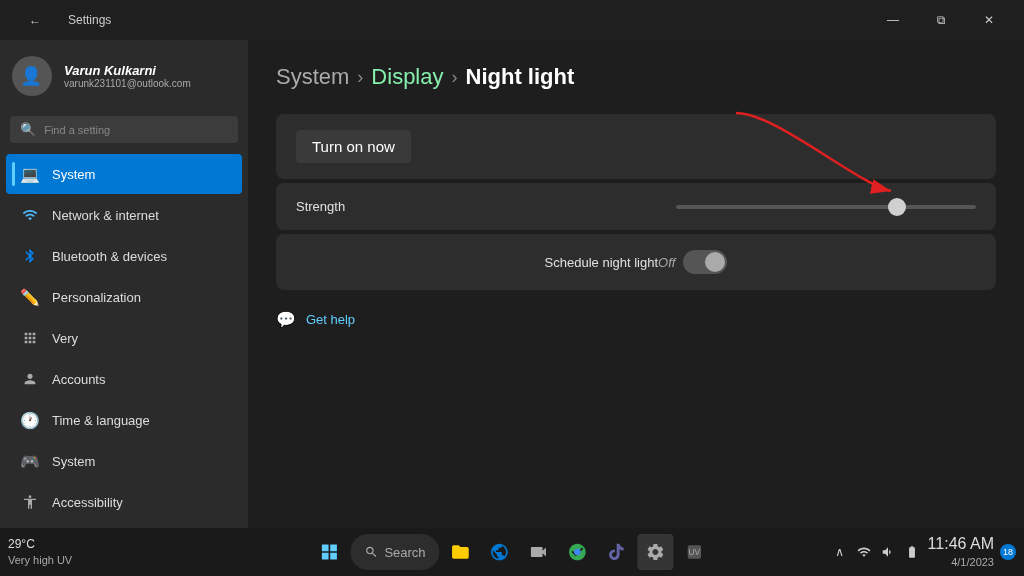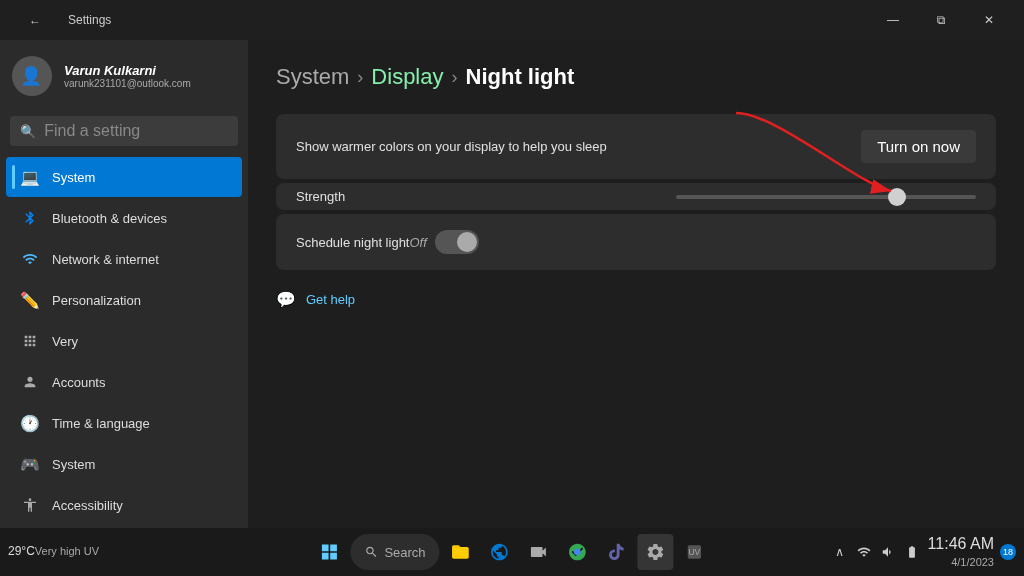--- a/index.html
+++ b/index.html
@@ -99,21 +99,21 @@
       background: #3c3c3c;
       border-radius: 4px;
       padding: 6px 10px;
       gap: 8px;
     }
     .search-box input {
       background: transparent;
       border: none;
       outline: none;
       color: #bef264;
-      font-size: 16px;
+      font-size: 11px;
       width: 100%;
     }
     .search-box input::placeholder { color: #888; }
     .search-icon { color: #888; font-size: 13px; }
 
     .nav-list {
       list-style: none;
       overflow-y: auto;
       flex: 1;
     }
@@ -196,21 +196,21 @@
       padding: 8px 16px;
       border-radius: 4px;
       cursor: pointer;
       font-size: 15px;
       white-space: nowrap;
     }
 
     .strength-row {
       background: #2d2d2d;
       border-radius: 8px;
-      padding: 6px 20px;
+      padding: 16px 20px;
       display: flex;
       align-items: center;
       justify-content: space-between;
       margin-bottom: 4px;
       position: relative;
     }
     .strength-label {
       font-size: 13px;
       color: #e0e0e0;
     }
@@ -250,21 +250,21 @@
       cursor: pointer;
       border: none;
     }
 
     .schedule-row {
       background: #2d2d2d;
       border-radius: 8px;
       padding: 16px 20px;
       display: flex;
       align-items: center;
-      justify-content: flex-start;
+      justify-content: center;
       margin-bottom: 16px;
     }
     .toggle-container {
       display: flex;
       align-items: center;
       gap: 8px;
     }
     .toggle-label { color: #aaa; font-size: 13px; font-style: italic; }
     .toggle {
       width: 44px;
@@ -366,21 +366,21 @@
 
     .time-block {
       text-align: right;
       line-height: 1.3;
     }
     .time-block .time { font-size: 16px; color: #ddd; }
     .time-block .date { font-size: 11px; color: #aaa; }
 
     .weather-block {
       display: flex;
-      flex-direction: row;
+      flex-direction: column;
       align-items: flex-start;
       line-height: 1.3;
     }
     .weather-block .temp { font-size: 12px; color: #ddd; }
     .weather-block .uv { font-size: 11px; color: #aaa; }
 
     .system-tray {
       display: flex;
       align-items: center;
       gap: 4px;
@@ -439,33 +439,33 @@
       <input type="text" placeholder="Find a setting" style="">
     </div>
 
     <ul class="nav-list">
       <li class="nav-item active">
         <span class="nav-icon">💻</span>
         <span>System</span>
       </li>
       <li class="nav-item">
         <span class="nav-icon">
+          <svg width="16" height="16" viewBox="0 0 24 24" fill="#4db8ff">
+              <path d="M1 9l2 2c4.97-4.97 13.03-4.97 18 0l2-2C16.93 2.93 7.08 2.93 1 9zm8 8l3 3 3-3c-1.65-1.66-4.34-1.66-6 0zm-4-4l2 2c2.76-2.76 7.24-2.76 10 0l2-2C15.14 9.14 8.87 9.14 5 13z"></path>
+            </svg>
+        </span>
+        <span>Network &amp; internet</span>
+      </li>
+      <li class="nav-item">
+        <span class="nav-icon">
           <svg width="16" height="16" viewBox="0 0 24 24" fill="#0088ff">
               <path d="M17.71 7.71L12 2h-1v7.59L6.41 5 5 6.41 10.59 12 5 17.59 6.41 19 11 14.41V22h1l5.71-5.71-4.3-4.29 4.3-4.29zM13 5.83l1.88 1.88L13 9.59V5.83zm1.88 10.46L13 18.17v-3.76l1.88 1.88z"></path>
             </svg>
         </span>
         <span>Bluetooth &amp; devices</span>
-      </li>
-      <li class="nav-item">
-        <span class="nav-icon">
-          <svg width="16" height="16" viewBox="0 0 24 24" fill="#4db8ff">
-              <path d="M1 9l2 2c4.97-4.97 13.03-4.97 18 0l2-2C16.93 2.93 7.08 2.93 1 9zm8 8l3 3 3-3c-1.65-1.66-4.34-1.66-6 0zm-4-4l2 2c2.76-2.76 7.24-2.76 10 0l2-2C15.14 9.14 8.87 9.14 5 13z"></path>
-            </svg>
-        </span>
-        <span>Network &amp; internet</span>
       </li>
       <li class="nav-item">
         <span class="nav-icon">✏️</span>
         <span>Personalization</span>
       </li>
       <li class="nav-item">
         <span class="nav-icon">
           <svg width="16" height="16" viewBox="0 0 24 24" fill="#aaa">
               <path d="M4 8h4V4H4v4zm6 12h4v-4h-4v4zm-6 0h4v-4H4v4zm0-6h4v-4H4v4zm6 0h4v-4h-4v4zm6-10v4h4V4h-4zm-6 4h4V4h-4v4zm6 6h4v-4h-4v4zm0 6h4v-4h-4v4z"></path>
             </svg>
@@ -507,21 +507,20 @@
   <div class="main-content">
     <div class="breadcrumb">
       <span style="color:#aaa;font-weight:300;cursor:pointer;">System</span>
       <span class="sep">›</span>
       <span style="color:#86efac;font-weight:300;cursor:pointer;">Display</span>
       <span class="sep">›</span>
       <span class="current">Night light</span>
     </div>
 
     <div class="setting-row">
-      <span class="setting-label">Show warmer colors on your display to help you sleep</span>
       <button class="turn-on-btn">Turn on now</button>
     </div>
 
     <div class="strength-row-wrapper" style="position:relative;">
 
       <svg class="arrow-svg" width="200" height="100" viewBox="0 0 200 100">
         <defs>
           <marker id="arrowhead" markerWidth="8" markerHeight="6" refX="8" refY="3" orient="auto">
             <polygon points="0 0, 8 3, 0 6" fill="#e02020"></polygon>
           </marker>

